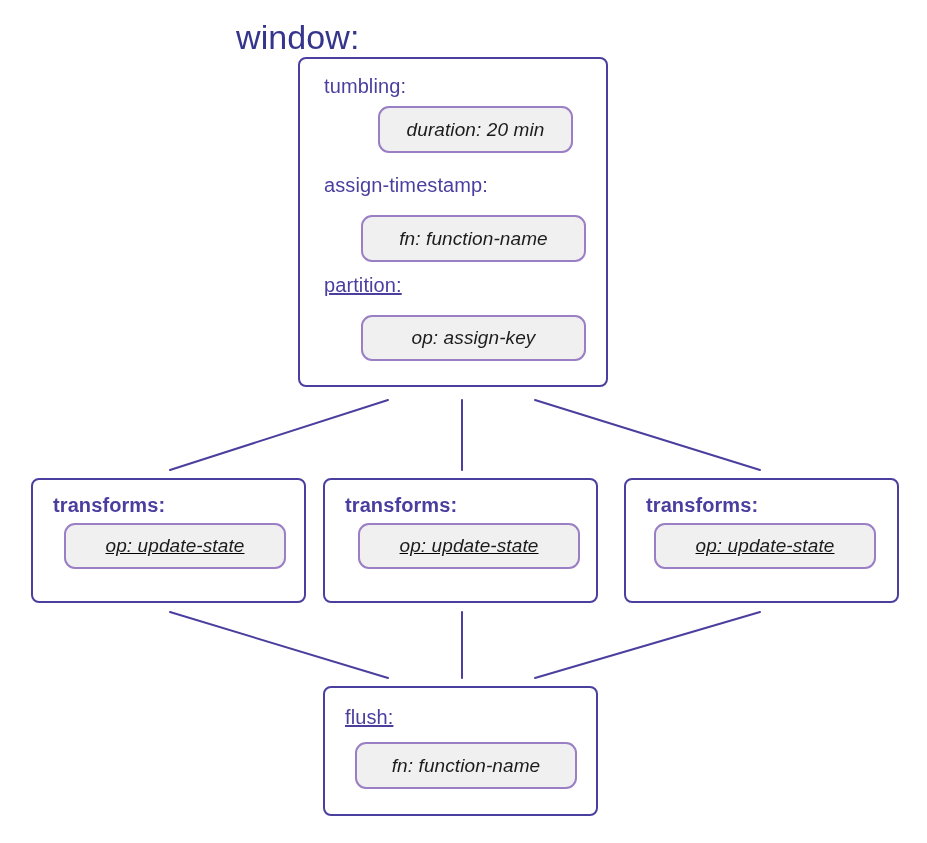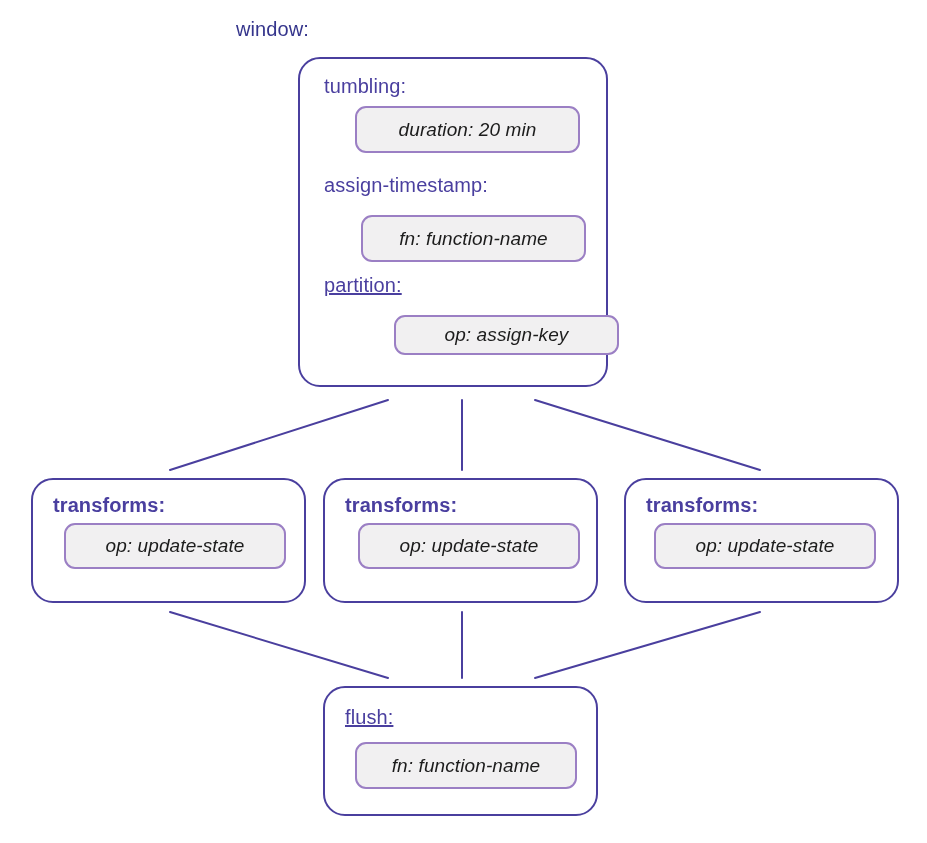--- a/index.html
+++ b/index.html
@@ -24,32 +24,32 @@
     width: 927px;
     height: 843px;
     pointer-events: none;
   }
 
   
   .root-title {
     position: absolute;
     left: 236px;
     top: 18px;
-    font-size: 20px;
+    font-size: 34px;
     color: #35358c;
     letter-spacing: 0.1px;
     white-space: nowrap;
   }
 
   
   .node {
     position: absolute;
     box-sizing: border-box;
     border: 2px solid #4a3f9e;
-    border-radius: 22px;
+    border-radius: 8px;
     background: #ffffff;
     z-index: 2;
   }
   .node-label {
     position: absolute;
     font-size: 20px;
     color: #4a3f9f;
     white-space: nowrap;
     letter-spacing: 0.1px;
   }
@@ -70,32 +70,32 @@
     font-size: 19px;
     font-style: italic;
     color: #1c1c1c;
     white-space: nowrap;
     letter-spacing: 0.1px;
   }
 
   
   #node-window        { left: 298px; top: 57px;  width: 310px; height: 330px; }
   #lbl-tumbling       { left: 24px;  top: 16px; }
-  #chip-duration      { left: 355px; top: 106px; width: 225px; height: 47px; }
+  #chip-duration      { left: 378px; top: 106px; width: 195px; height: 47px; }
   #lbl-assign-ts      { left: 24px;  top: 115px; text-align: center; }
   #chip-fn-name-top   { left: 361px; top: 215px; width: 225px; height: 47px; }
   #lbl-partition      { left: 24px;  top: 215px; text-decoration: underline; }
-  #chip-assign-key    { left: 361px; top: 315px; width: 225px; height: 40px; margin-left: 33px; }
+  #chip-assign-key    { left: 361px; top: 315px; width: 225px; height: 46px; }
 
   
   #node-transforms-1  { left: 31px;  top: 478px; width: 275px; height: 125px; }
   #node-transforms-2  { left: 323px; top: 478px; width: 275px; height: 125px; }
   #node-transforms-3  { left: 624px; top: 478px; width: 275px; height: 125px; }
   .lbl-transforms     { left: 20px;  top: 14px; font-weight: bold; }
-  .chip-update-state  { top: 523px; width: 222px; height: 46px; }
+  .chip-update-state  { top: 523px; width: 222px; height: 46px; text-decoration: underline; }
   #chip-update-1      { left: 64px; }
   #chip-update-2      { left: 358px; }
   #chip-update-3      { left: 654px; }
 
   
   #node-flush         { left: 323px; top: 686px; width: 275px; height: 130px; }
   #lbl-flush          { left: 20px;  top: 18px; text-decoration: underline; }
   #chip-fn-name-bot   { left: 355px; top: 742px; width: 222px; height: 47px; }
 </style>
 </head>

